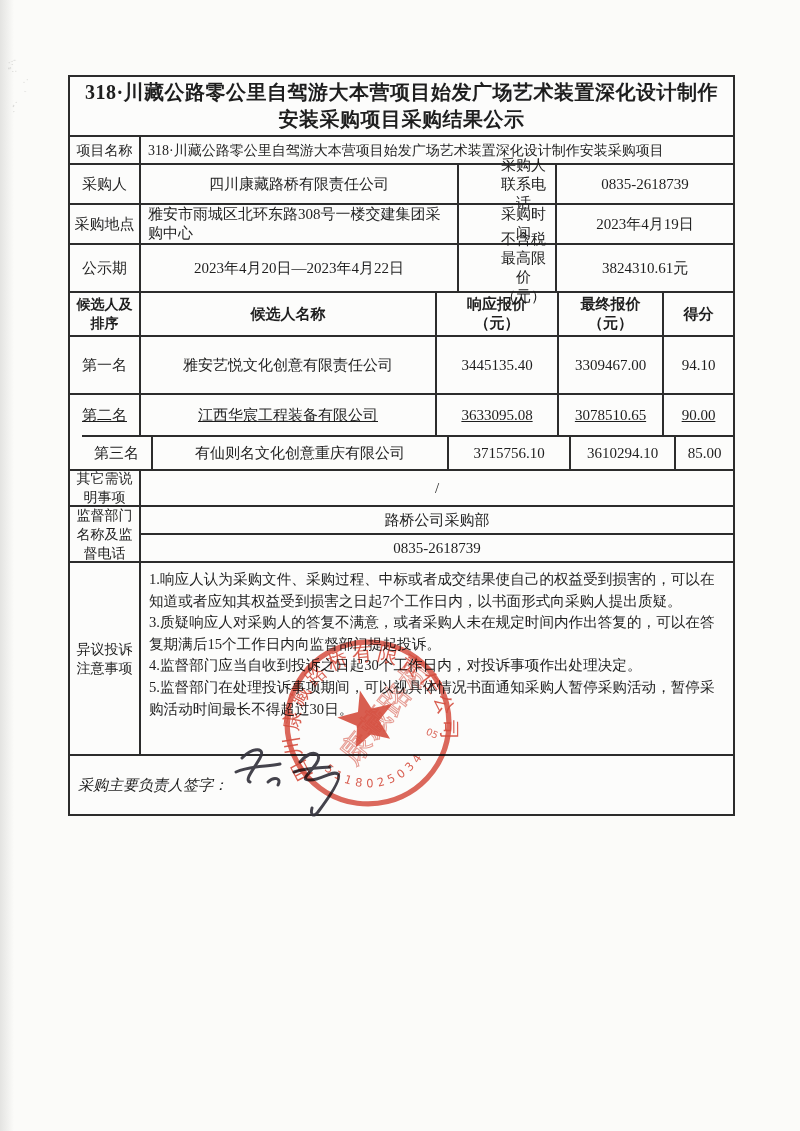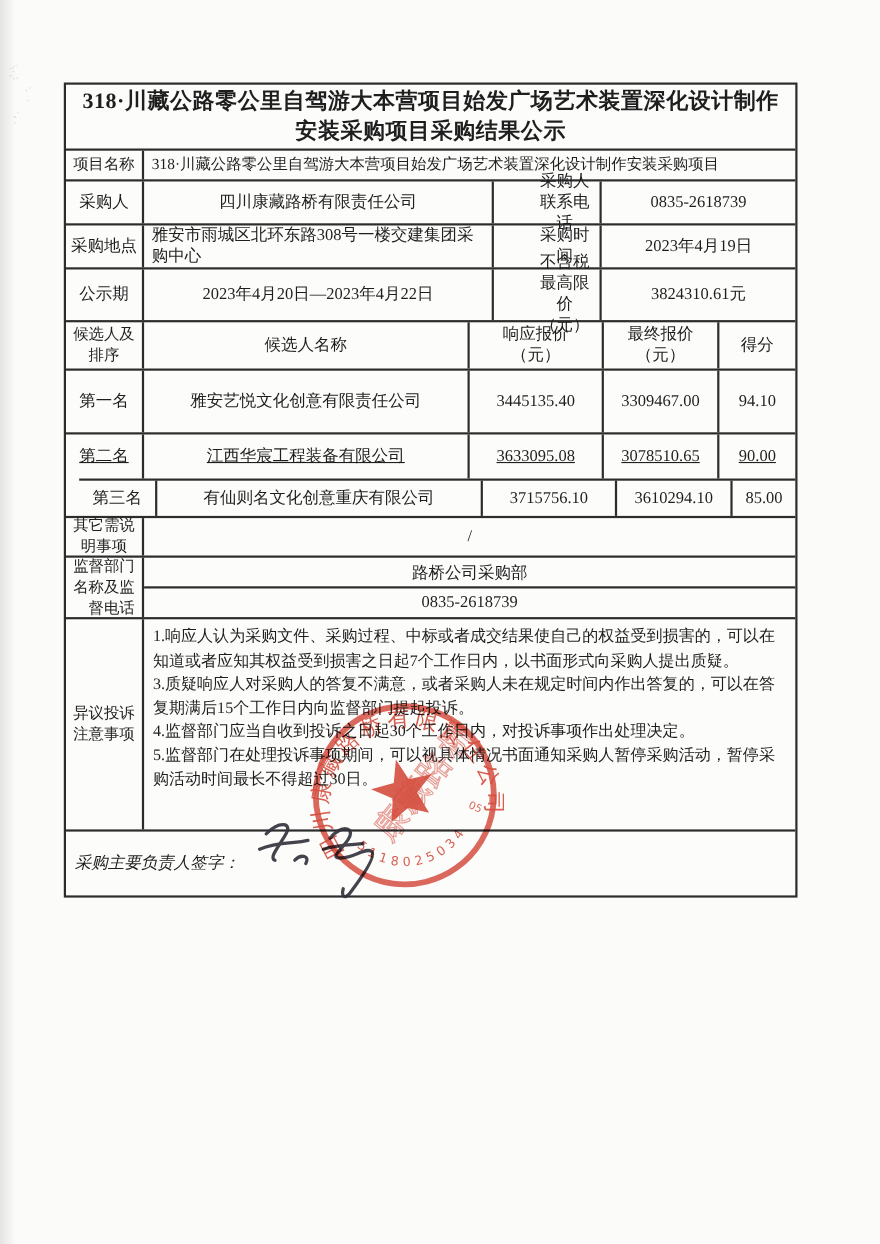--- a/index.html
+++ b/index.html
@@ -10,21 +10,21 @@
     color:#1e1e1e;
   }
   .paper-shade{position:absolute;left:0;top:0;width:14px;height:1131px;
     background:linear-gradient(90deg,rgba(120,120,118,.18),rgba(120,120,118,0));}
   
   .smudge{position:absolute;color:#9a9a98;opacity:.55;filter:blur(.6px);
     font-size:9px;line-height:9px;transform:rotate(-4deg);white-space:pre;}
 
   
   .doc-table{
-    position:absolute;left:58px;top:75px;width:667px;
+    position:absolute;left:68px;top:75px;width:667px;
     border:2px solid #2c2c2c;background:rgba(255,255,255,.35);
     box-sizing:border-box;
   }
   .trow{display:flex;align-items:stretch;box-sizing:border-box;}
   .trow + .trow{border-top:2px solid #2c2c2c;}
   .cell{box-sizing:border-box;display:flex;align-items:center;justify-content:center;
     text-align:center;font-size:15px;line-height:19px;padding:2px 3px;}
   .cell + .cell{border-left:2px solid #2c2c2c;}
   .pre{white-space:pre-line;}
   .left{justify-content:flex-start;text-align:left;padding-left:7px;padding-right:6px;}
@@ -43,21 +43,21 @@
   
   .k-name{width:296px;flex:none;}
   .k-bid{width:122px;flex:none;}
   .k-final{width:105px;flex:none;}
   .k-score{flex:1;}
 
   .h-name{height:28px;}
   .h-buyer{height:40px;}
   .h-place{height:40px;}
   .h-period{height:48px;}
-  .h-chead{height:44px;}
+  .h-chead{height:44px;font-weight:bold;}
   .h-r1{height:58px;}
   .h-r2{height:42px;text-decoration:underline;}
   .h-r3{height:34px;margin-left:12px;}
   .h-other{height:36px;}
   .h-sup{height:56px;}
   .h-obj{height:193px;}
   .h-sign{height:60px;font-style:italic;}
 
   .sup-stack{flex:1;display:flex;flex-direction:column;border-left:2px solid #2c2c2c;}
   .sup-stack > div{flex:1;display:flex;align-items:center;justify-content:center;
@@ -156,21 +156,21 @@
     <div class="cell k-score">85.00</div>
   </div>
 
   <div class="trow h-other">
     <div class="cell c-lab pre" style="font-size:14px;">其它需说
 明事项</div>
     <div class="cell c-wide">/</div>
   </div>
 
   <div class="trow h-sup">
-    <div class="cell c-lab pre" style="font-size:14px;text-align:right;">监督部门
+    <div class="cell c-lab pre" style="font-size:14px;">监督部门
 名称及监
 督电话</div>
     <div class="sup-stack">
       <div>路桥公司采购部</div>
       <div>0835-2618739</div>
     </div>
   </div>
 
   <div class="trow h-obj">
     <div class="cell c-lab pre" style="font-size:14px;">异议投诉

